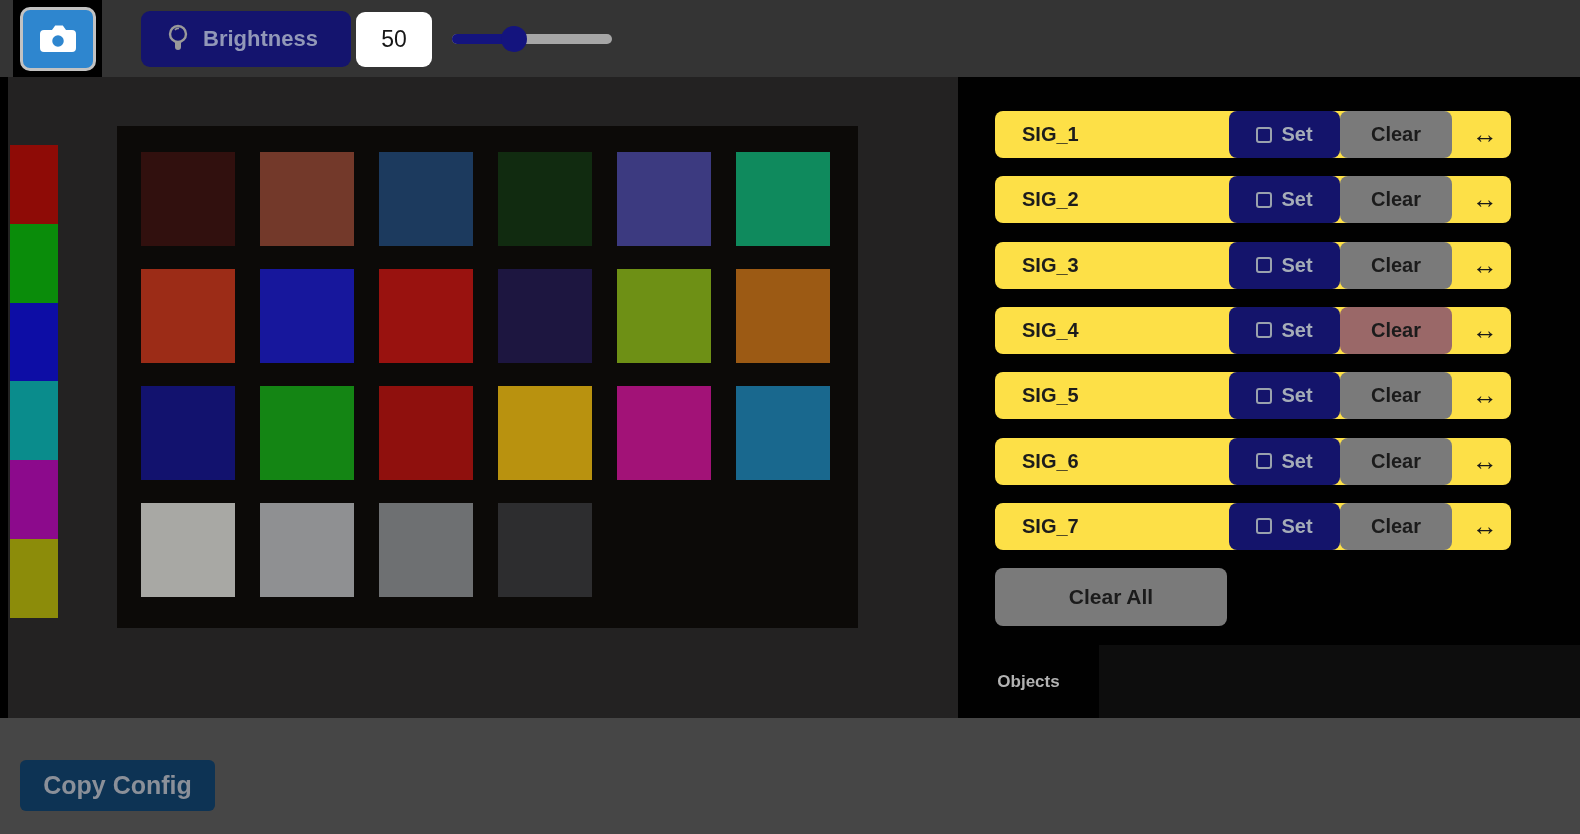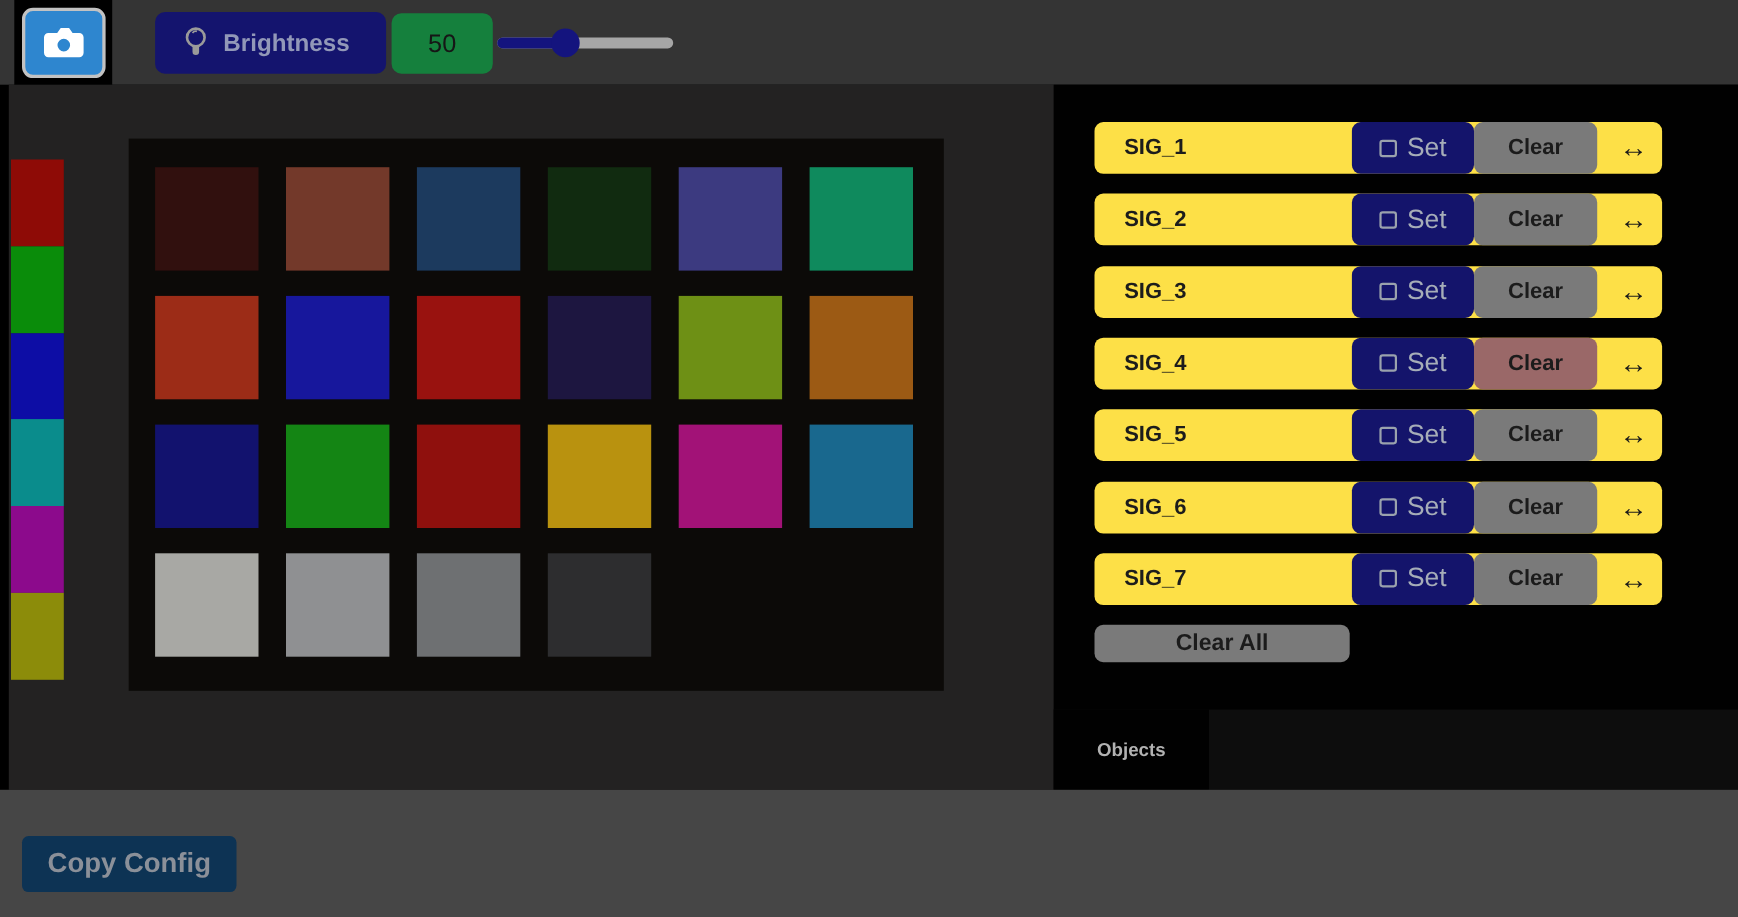--- a/index.html
+++ b/index.html
@@ -8,21 +8,21 @@
 
   
   .toolbar{position:absolute;left:0;top:0;width:1580px;height:77px;background:#343434;}
   .cam-outer{position:absolute;left:13px;top:0;width:89px;height:78px;background:#000;
              display:flex;align-items:center;justify-content:center;}
   .cam-btn{width:76px;height:64px;background:#2e86cf;border:3px solid #c2c2c2;border-radius:10px;
            display:flex;align-items:center;justify-content:center;padding:0;cursor:pointer;}
   .brightness-btn{position:absolute;left:141px;top:11px;width:210px;height:56px;background:#14146e;
            border:none;border-radius:9px;display:flex;align-items:center;gap:14px;padding:0 0 0 26px;cursor:pointer;}
   .brightness-btn span{color:#9298b8;font-size:22px;font-weight:bold;}
-  .value-box{position:absolute;left:356px;top:12px;width:92px;height:55px;background:#15803d;
+  .value-box{position:absolute;left:356px;top:12px;width:76px;height:55px;background:#ffffff;
            border-radius:9px;color:#161616;font-size:23px;display:flex;align-items:center;justify-content:center;text-align:center;}
   .slider{position:absolute;left:452px;top:22px;width:160px;height:34px;}
   .track{position:absolute;left:0;top:12px;width:160px;height:10px;background:#a6a6a6;border-radius:5px;}
   .fill{position:absolute;left:0;top:0;height:10px;background:#14147e;border-radius:5px;}
   .thumb{position:absolute;top:4px;width:26px;height:26px;border-radius:50%;background:#14147e;}
 
   
   .camera-view{position:absolute;left:8px;top:77px;width:950px;height:641px;background:#232222;}
   .strip{position:absolute;left:2px;top:68px;width:48px;height:474px;}
   .strip .block{position:absolute;left:0;width:48px;}
@@ -30,27 +30,27 @@
   .sq{position:absolute;width:94px;height:94px;}
 
   
   .right-panel{position:absolute;left:958px;top:77px;width:622px;height:641px;background:#010101;}
   .sig-row{position:absolute;left:37px;width:516px;height:47px;background:#fde047;border-radius:8px;}
   .sig-label{position:absolute;left:27px;top:0;height:47px;display:flex;align-items:center;
              color:#1c1c1c;font-size:20px;font-weight:bold;}
   .set-btn{position:absolute;left:234px;top:0;width:111px;height:47px;background:#14146b;border:none;
            border-radius:8px;display:flex;align-items:center;justify-content:center;gap:9px;cursor:pointer;}
   .checkbox{width:16px;height:16px;border:2px solid #9aa2ad;border-radius:3px;display:inline-block;}
-  .set-text{color:#a6adb8;font-size:24px;font-weight:normal;}
+  .set-text{color:#a6adb8;font-size:20px;font-weight:bold;}
   .clear-btn{position:absolute;left:345px;top:0;width:112px;height:47px;background:#7a7a7a;border:none;
              border-radius:8px;color:#1b1b1b;font-size:20px;font-weight:bold;cursor:pointer;}
   .clear-btn.hl{background:#9a6868;}
   .arrow{position:absolute;right:13px;top:0;height:47px;display:flex;align-items:center;
          color:#191919;font-size:26px;font-weight:bold;cursor:pointer;}
-  .clear-all{position:absolute;left:37px;top:491px;width:232px;height:34px;background:#7a7a7a;border:none;
+  .clear-all{position:absolute;left:37px;top:491px;width:232px;height:58px;background:#7a7a7a;border:none;
              border-radius:8px;color:#1b1b1b;font-size:21px;font-weight:bold;cursor:pointer;}
   .tab-bar{position:absolute;left:0;top:568px;width:622px;height:73px;background:#0d0d0d;display:flex;}
   .tab{width:141px;height:73px;display:flex;align-items:center;justify-content:center;
        color:#8b8b8b;font-size:17px;cursor:pointer;}
   .tab.active{background:#010101;color:#b2b2b2;font-weight:bold;}
 
   
   .bottom-bar{position:absolute;left:0;top:718px;width:1580px;height:116px;background:#464646;}
   .copy-config{position:absolute;left:20px;top:42px;width:195px;height:51px;background:#0d3354;border:none;
                border-radius:6px;color:#8b9099;font-size:25px;font-weight:bold;cursor:pointer;}

